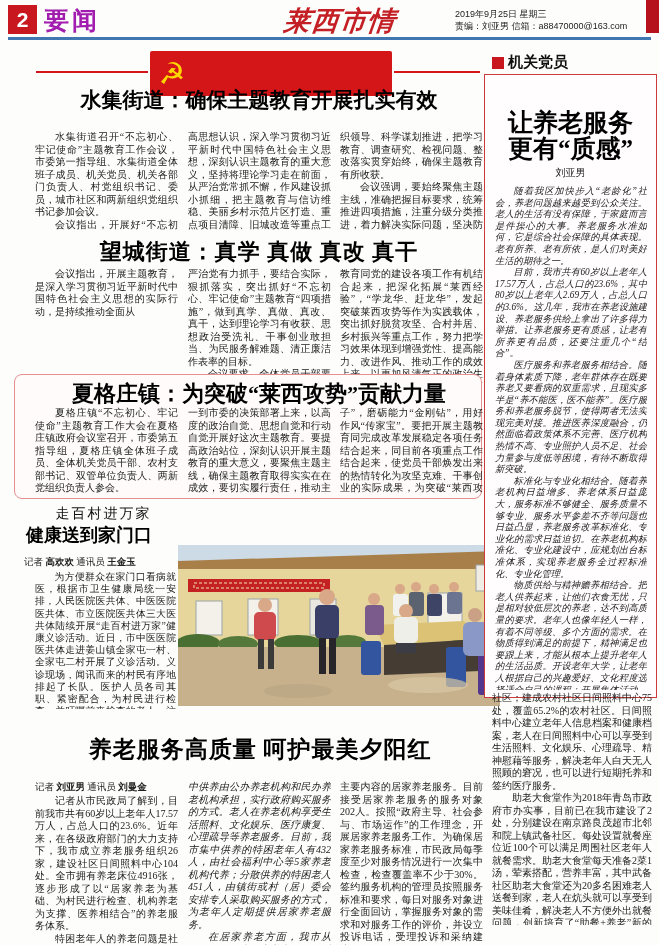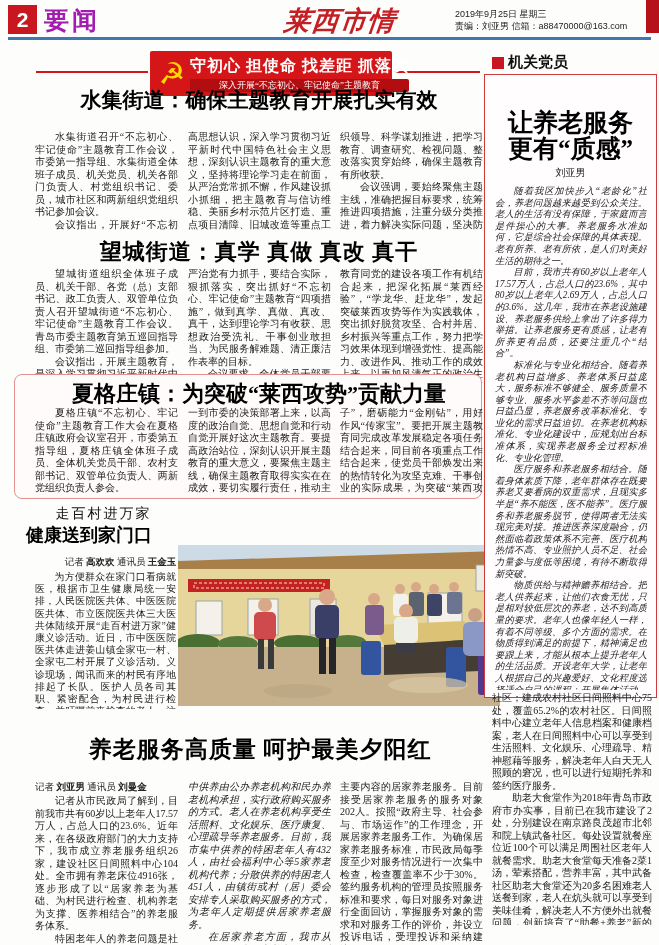--- a/index.html
+++ b/index.html
@@ -50,21 +50,21 @@
   .a3-box { left:14px; top:374px; width:468px; height:125px; border:1px solid #e58f8f;
             border-radius:8px; background:#fffbfb; }
   .a3-headline { left:35px; top:379px; width:448px; font-size:22px; }
   .a3-col { top:407px; height:87px; width:143px; }
 
   .c1 { left:35px; } .c2 { left:188px; } .c3 { left:340px; }
 
   
   .health-kicker { left:30px; top:505px; width:147px; text-align:center; font-size:14px; color:#111; letter-spacing:2px; }
   .health-title { left:26px; top:523px; width:155px; font-size:18px; font-weight:bold; color:#000; }
-  .health-byline { left:47px; top:556px; width:147px; text-align:center; }
+  .health-byline { left:24px; top:556px; width:147px; }
   .health-body { left:35px; top:571px; width:141px; height:138px; font-size:9.8px; line-height:12.2px; }
   .photo { left:178px; top:545px; width:322px; height:161px; }
 
   
   .sb-label { left:492px; top:53px; font-size:15px; font-weight:bold; color:#111; display:flex; align-items:center; }
   .sb-label .sq { width:12px; height:12px; background:#c8171e; display:inline-block; margin-right:4px; }
   .sb-box { left:484px; top:74px; width:173px; height:624px; border:1px solid #cc3b3b; background:#fffdfd; }
   .sb-title { left:488px; top:110px; width:165px; text-align:center; font-size:25px; line-height:26px;
               font-weight:bold; color:#000; }
   .sb-author { left:488px; top:166px; width:165px; text-align:center; font-size:10px; color:#222; }
@@ -90,42 +90,37 @@
   <div>2019年9月25日 星期三</div>
   <div>责编：刘亚男 信箱：a88470000@163.com</div>
 </div>
 <div class="abs corner-block"></div>
 <div class="abs header-rule"></div>
 
 <div class="abs conn-line conn-left"></div>
 <div class="abs conn-line conn-right"></div>
 <div class="abs banner">
   <span class="emblem">☭</span>
-  <div class="banner-texts">
-    <div class="banner-slogan">守初心 担使命 找差距 抓落实</div>
-    <div class="banner-sub">深入开展“不忘初心、牢记使命”主题教育</div>
-  </div>
 </div>
 
 <div class="abs headline a1-headline">水集街道：确保主题教育开展扎实有效</div>
 <div class="abs col a1-col c1">
   <p class="ind">水集街道召开“不忘初心、牢记使命”主题教育工作会议，市委第一指导组、水集街道全体班子成员、机关党员、机关各部门负责人、村党组织书记、委员，城市社区和两新组织党组织书记参加会议。</p>
   <p class="ind">会议指出，开展好“不忘初心、牢记使命”主题教育，责任重大、意义深远。全体班子成员、各基层党组织要提</p>
 </div>
 <div class="abs col a1-col c2">
   <p>高思想认识，深入学习贯彻习近平新时代中国特色社会主义思想，深刻认识主题教育的重大意义，坚持将理论学习走在前面，从严治党常抓不懈，作风建设抓小抓细，把主题教育与信访维稳、美丽乡村示范片区打造、重点项目清障、旧城改造等重点工作结合起来，不折不扣落实好中央和省委、青岛市委各项决策部署，确保主题教育扎实有效。各基层党组织要加强组</p>
 </div>
 <div class="abs col a1-col c3">
   <p>织领导、科学谋划推进，把学习教育、调查研究、检视问题、整改落实贯穿始终，确保主题教育有所收获。</p>
   <p class="ind">会议强调，要始终聚焦主题主线，准确把握目标要求，统筹推进四项措施，注重分级分类推进，着力解决实际问题，坚决防止形式主义，切实加强组织领导，确保高质量高标准推进主题教育，真正取得群众满意的实际效果。</p>
 </div>
 
 <div class="abs headline a2-headline">望城街道：真学 真做 真改 真干</div>
 <div class="abs col a2-col c1">
-  <p class="ind">望城街道组织全体班子成员、机关干部、各党（总）支部书记、政工负责人、双管单位负责人召开望城街道“不忘初心、牢记使命”主题教育工作会议。青岛市委主题教育第五巡回指导组、市委第二巡回指导组参加。</p>
   <p class="ind">会议指出，开展主题教育，是深入学习贯彻习近平新时代中国特色社会主义思想的实际行动，是持续推动全面从</p>
 </div>
 <div class="abs col a2-col c2">
   <p>严治党有力抓手，要结合实际，狠抓落实，突出抓好“不忘初心、牢记使命”主题教育“四项措施”，做到真学、真做、真改、真干，达到理论学习有收获、思想政治受洗礼、干事创业敢担当、为民服务解难题、清正廉洁作表率的目标。</p>
   <p class="ind">会议要求，全体党员干部要落实工作责任制，坚持以上率下，创新方式方法，抓好宣传引导，加强督导检查，并将主题</p>
 </div>
 <div class="abs col a2-col c3">
   <p>教育同党的建设各项工作有机结合起来，把深化拓展“莱西经验”，“学龙华、赶龙华”，发起突破莱西攻势等作为实践载体，突出抓好脱贫攻坚、合村并居、乡村振兴等重点工作，努力把学习效果体现到增强党性、提高能力、改进作风、推动工作的成效上来，以更加风清气正的政治生态、更加优异的工作成绩迎接新中国成立70周年。</p>
 </div>
 
@@ -219,22 +214,22 @@
 </div>
 <div class="abs sb-box"></div>
 <div class="abs sb-title">
   <div>让养老服务</div>
   <div>更有“质感”</div>
 </div>
 <div class="abs sb-author">刘亚男</div>
 <div class="abs sb-essay">
   <p>随着我区加快步入“老龄化”社会，养老问题越来越受到公众关注。老人的生活有没有保障，于家庭而言是件操心的大事。养老服务水准如何，它是综合社会保障的具体表现。老有所养、老有所依，是人们对美好生活的期待之一。</p>
   <p>目前，我市共有60岁以上老年人17.57万人，占总人口的23.6%，其中80岁以上老年人2.69万人，占总人口的3.6%。这几年，我市在养老设施建设、养老服务供给上拿出了许多得力举措。让养老服务更有质感，让老有所养更有品质，还要注重几个“结合”。</p>
+  <p>医疗服务和养老服务相结合。随着身体素质下降，老年群体存在既要养老又要看病的双重需求，且现实多半是“养不能医，医不能养”。医疗服务和养老服务脱节，使得两者无法实现完美对接。推进医养深度融合，仍然面临着政策体系不完善、医疗机构热情不高、专业照护人员不足、社会力量参与度低等困境，有待不断取得新突破。</p>
   <p>标准化与专业化相结合。随着养老机构日益增多、养老体系日益庞大，服务标准不够健全、服务质量不够专业、服务水平参差不齐等问题也日益凸显，养老服务改革标准化、专业化的需求日益迫切。在养老机构标准化、专业化建设中，应规划出台标准体系，实现养老服务全过程标准化、专业化管理。</p>
-  <p>医疗服务和养老服务相结合。随着身体素质下降，老年群体存在既要养老又要看病的双重需求，且现实多半是“养不能医，医不能养”。医疗服务和养老服务脱节，使得两者无法实现完美对接。推进医养深度融合，仍然面临着政策体系不完善、医疗机构热情不高、专业照护人员不足、社会力量参与度低等困境，有待不断取得新突破。</p>
   <p>物质供给与精神赡养相结合。把老人供养起来，让他们衣食无忧，只是相对较低层次的养老，达不到高质量的要求。老年人也像年轻人一样，有着不同等级、多个方面的需求。在物质得到满足的前提下，精神满足也要跟上来，才能从根本上提升老年人的生活品质。开设老年大学，让老年人根据自己的兴趣爱好、文化程度选择适合自己的课程；开展集体活动，满足老年人与他人交往的需要；搭建展示平台，让老年人有更多自我表现的机会；创造条件，让老年人有发挥余热的可能。</p>
 </div>
 
 <div class="abs headline eld-headline">养老服务高质量 呵护最美夕阳红</div>
 <div class="abs byline eld-byline">
   <span>记者</span>
   <b>刘亚男</b>
   <span>通讯员</span>
   <b>刘曼金</b>
 </div>

